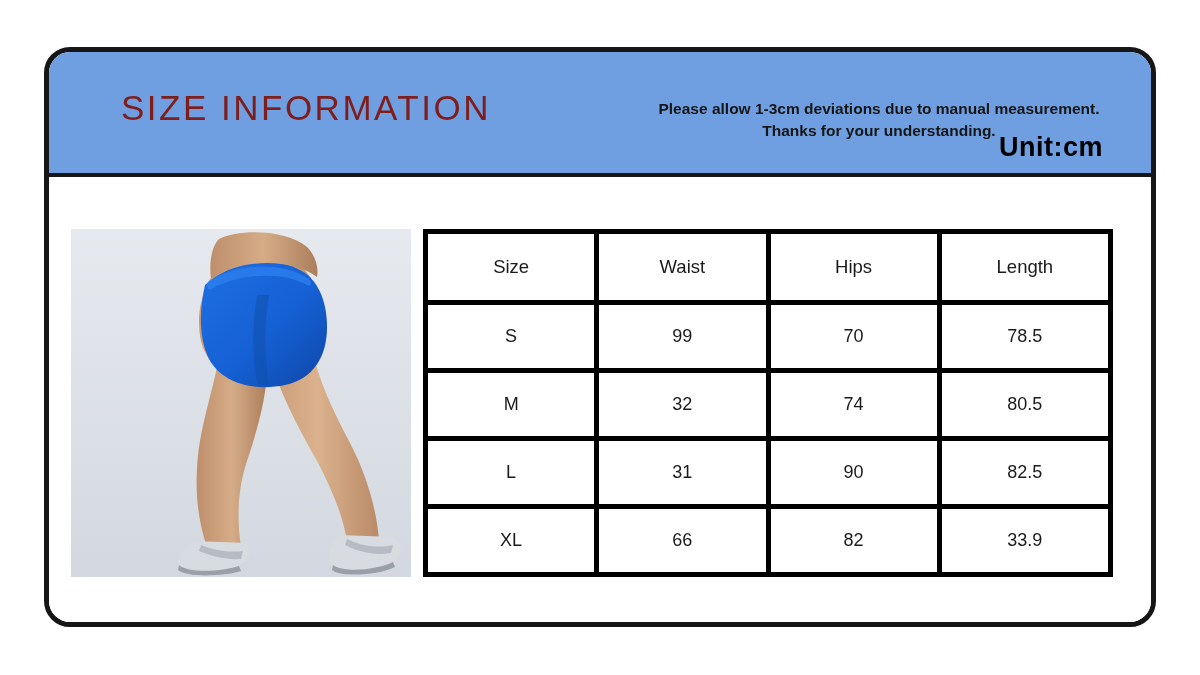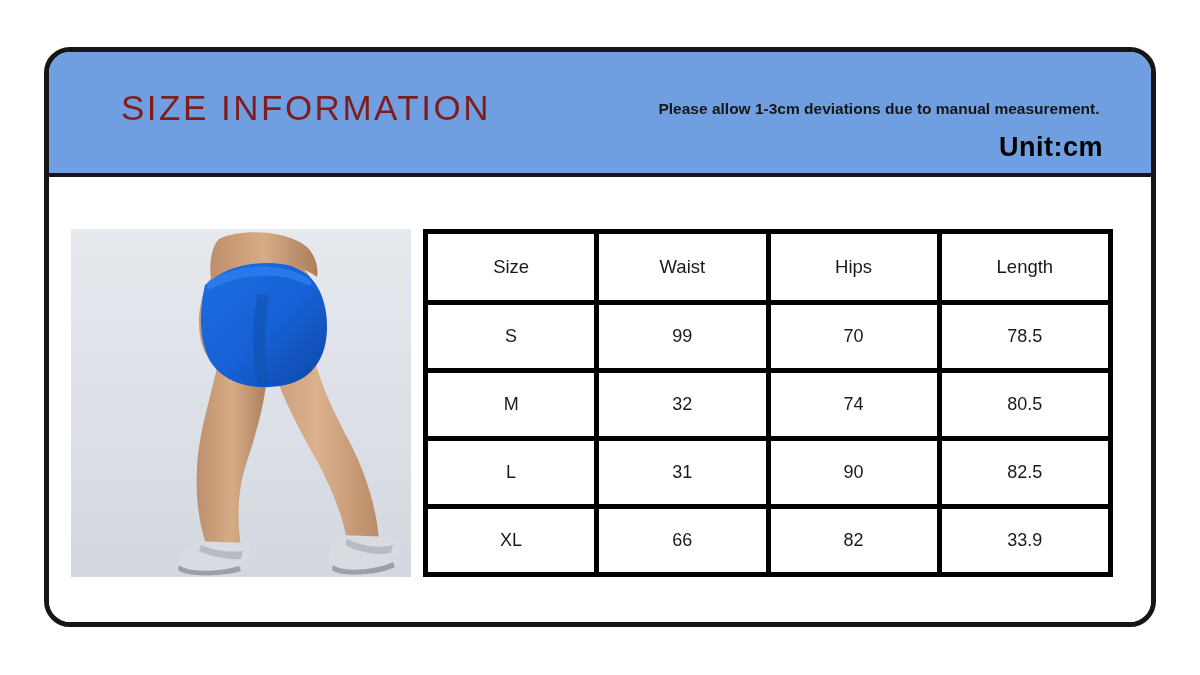--- a/index.html
+++ b/index.html
@@ -132,20 +132,21 @@
 </head>
 <body>
 
 <div class="page">
   <div class="card">
 
     <div class="header-band">
       <div class="header-title">SIZE INFORMATION</div>
       <div class="note">
         <div>Please allow 1-3cm deviations due to manual measurement.</div>
+        <div>Thanks for your understanding.</div>
       </div>
       <div class="unit">Unit:cm</div>
     </div>
 
     <div class="body-area">
 
       <div class="photo">
         <svg viewBox="0 0 340 348" preserveAspectRatio="xMidYMid slice">
           <defs>
             <linearGradient id="bg" x1="0" y1="0" x2="0" y2="1">

